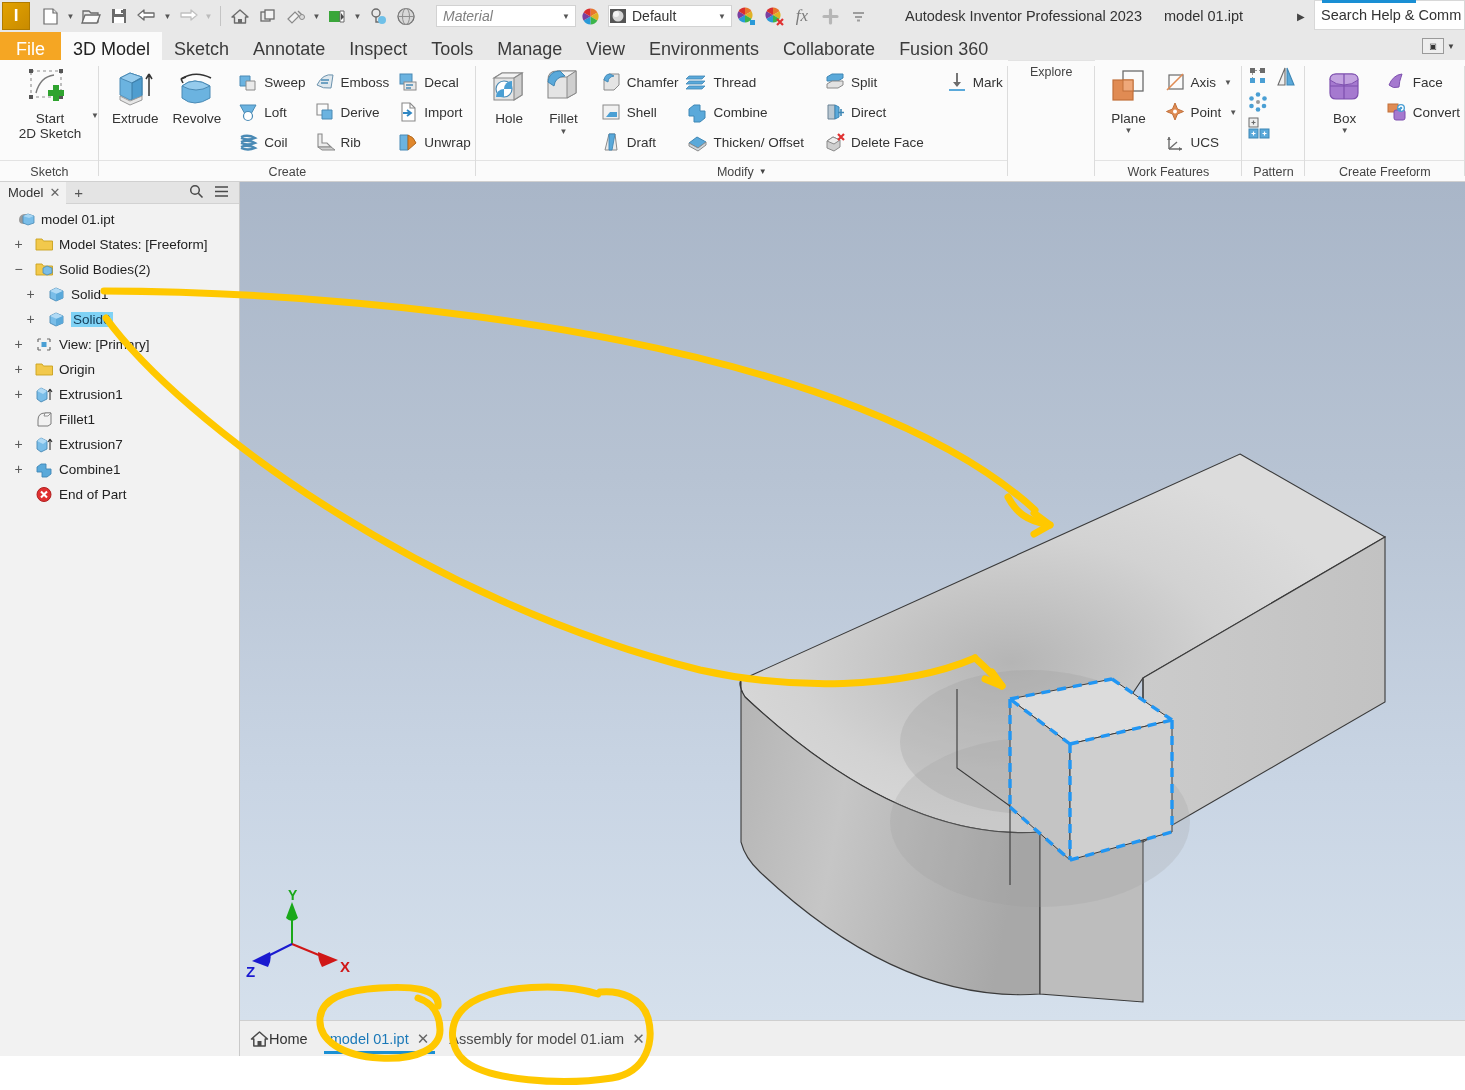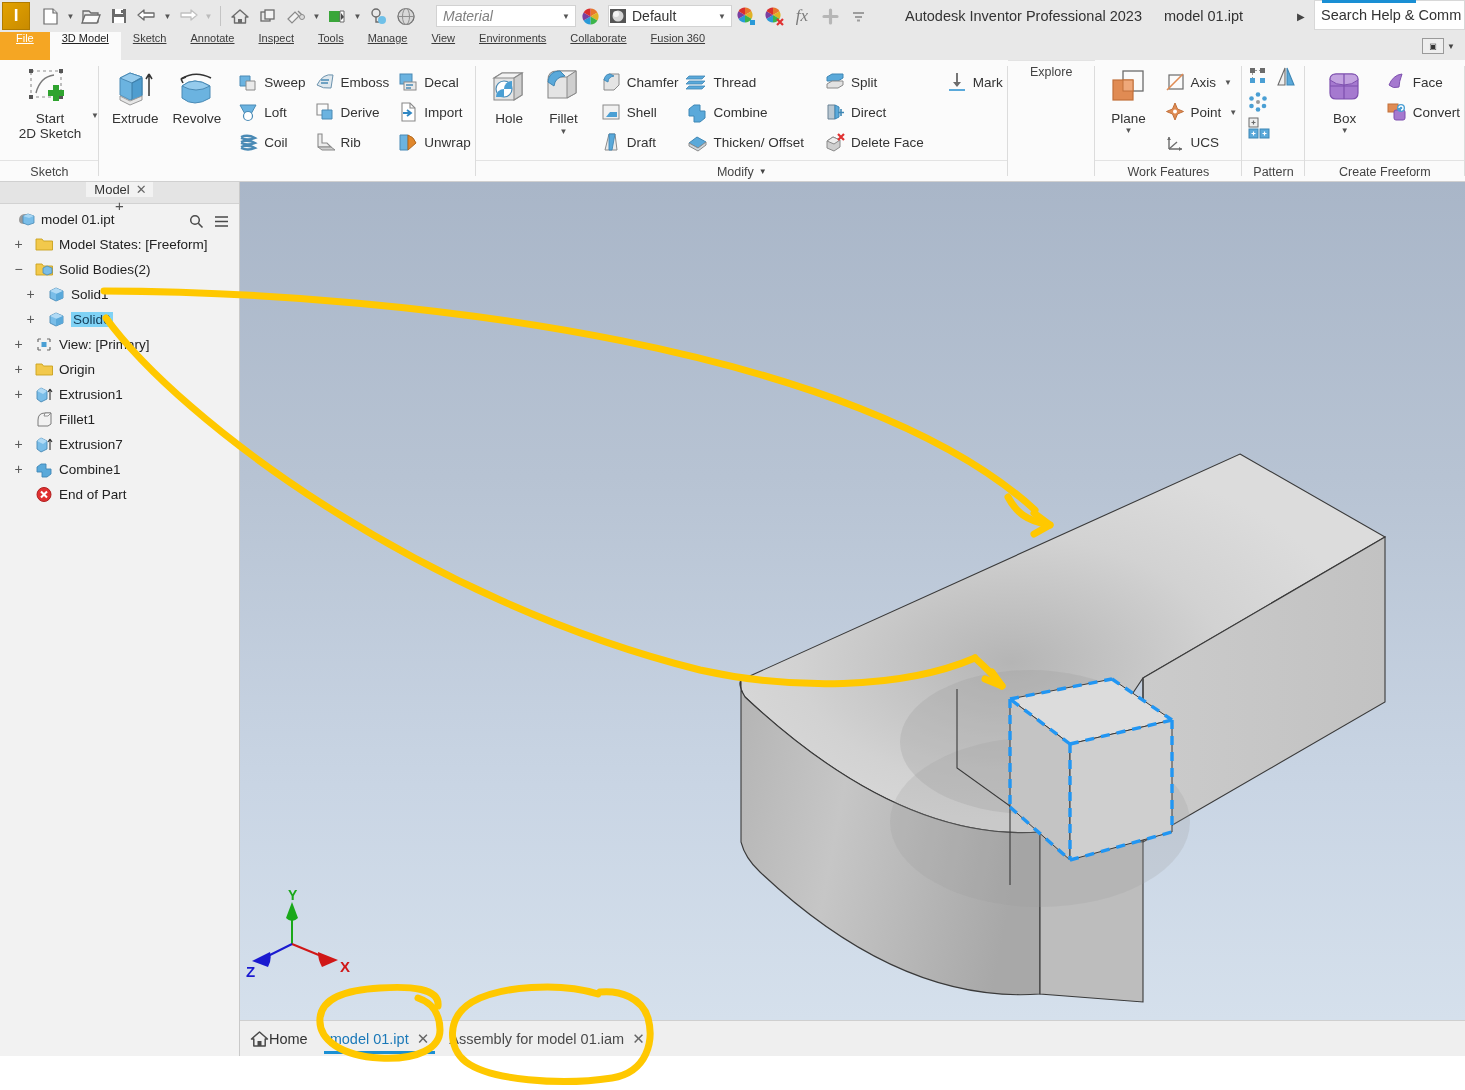--- a/index.html
+++ b/index.html
@@ -60,22 +60,22 @@
     font-size:14.5px; color:#333;
   }
   .blue-accent { position:absolute; left:1322px; top:0; width:94px; height:3px; background:#1a8fd4; }
 
   
   .ribbon-tabs {
     position:absolute; left:0; top:32px; width:1465px; height:28px;
     background:#e8e8e8; display:flex; align-items:stretch;
   }
   .tab {
-    display:flex; align-items:flex-start; padding:0 12px;
-    font-size:11px; color:#3b3b3b; cursor:default;text-decoration:underline;
+    display:flex; align-items:flex-end; padding:0 12px;
+    font-size:18px; color:#3b3b3b; cursor:default;
   }
   .tab.file { background:#f5a623; color:#fff; padding:0 16px; }
   .tab.active { background:#fbfbfb; color:#222; }
   .tab-extra { margin-left:auto; display:flex; align-items:center; padding-right:10px; gap:3px;}
   .tab-extra .btn {
     width:22px;height:16px;border:1px solid #9a9a9a;background:#eee;
     display:flex;align-items:center;justify-content:center;font-size:8px;color:#333;
   }
 
   
@@ -111,21 +111,21 @@
 
   .ico { width:22px; height:22px; flex:0 0 22px; position:relative; display:block;}
 
   
   .browser {
     position:absolute; left:0; top:182px; width:240px; height:846px;
     background:#f2f2f2; border-right:1px solid #c9c9c9;
   }
   .browser-head {
     height:22px; display:flex; align-items:center; background:#e4e4e4;
-    border-bottom:1px solid #d2d2d2; font-size:13px; color:#333;flex-direction:column;
+    border-bottom:1px solid #d2d2d2; font-size:13px; color:#333;
   }
   .browser-head .tabname {
     background:#f2f2f2; height:22px; display:flex; align-items:center; padding:0 6px 0 8px; gap:6px;
   }
   .browser-head .plus { padding:0 8px; font-size:15px; color:#555;}
   .browser-head .right { margin-left:auto; display:flex; align-items:center; gap:10px; padding-right:10px;}
   .tree { padding-top:3px; font-size:13.5px; color:#222; }
   .trow { display:flex; align-items:center; height:25px; padding-left:4px; white-space:nowrap;}
   .expander {
     width:13px; height:13px; flex:0 0 13px; color:#5a5a5a; font-size:14px; line-height:11px;
@@ -513,20 +513,21 @@
             <span class="ico">
               <svg width="22" height="22" viewBox="0 0 22 22">
                   <path d="M3 4 h8 v15 h-8z" fill="#6bb3e0" stroke="#4a8ab5" stroke-width="1"></path>
                   <path d="M11 4 q6 2 8 8 l-8 7z" fill="#e0872c" stroke="#b2691f" stroke-width="1"></path>
                 </svg>
             </span>
             <span class="lbl">Unwrap</span>
           </div>
         </div>
       </div>
+      <div class="glabel">Create</div>
     </div>
 
     <div class="rgroup" style="width:532px">
       <div class="gbody" style="padding-left:6px">
         <div class="bigbtn">
           <div class="icon">
             <svg width="46" height="42" viewBox="0 0 46 42">
               <path d="M8 12 l8 -5 20 0 v22 l-8 5 -20 0z" fill="#e4e4e4" stroke="#8a8a8a" stroke-width="1.1"></path>
               <path d="M8 12 l8 -5 20 0 -8 5z" fill="#f3f3f3" stroke="#8a8a8a" stroke-width="1.1"></path>
               <path d="M28 12 v22 l8 -5 v-22z" fill="#cfcfcf" stroke="#8a8a8a" stroke-width="1.1"></path>

